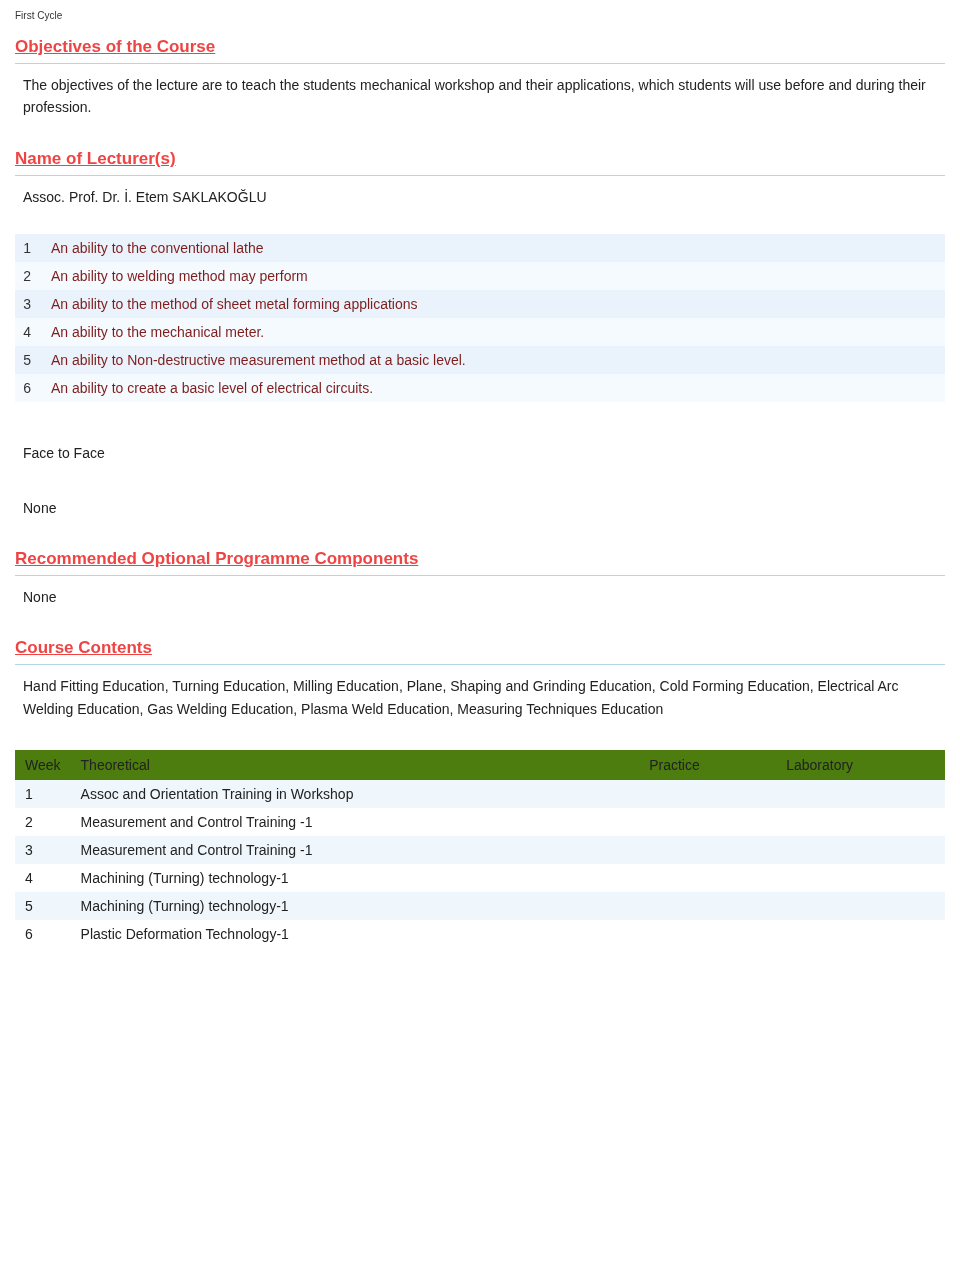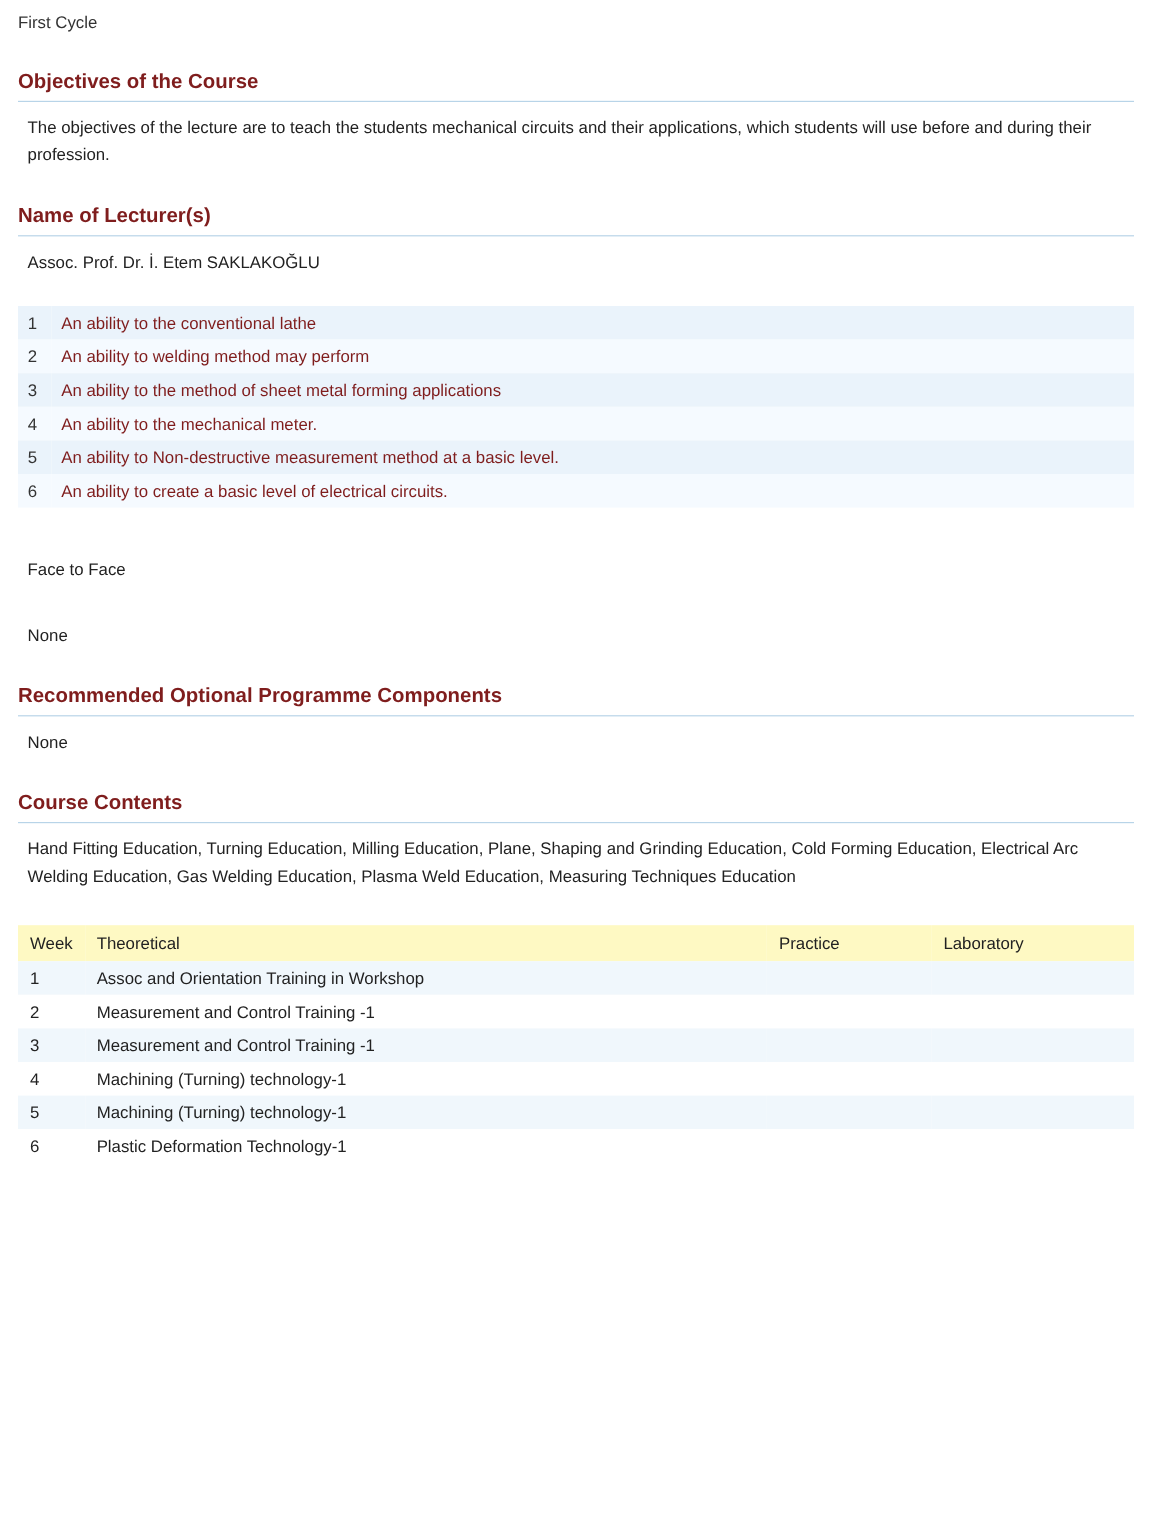--- a/index.html
+++ b/index.html
@@ -5,31 +5,32 @@
     * { box-sizing: border-box; margin: 0; padding: 0; }
     body {
       font-family: Arial, sans-serif;
       font-size: 14px;
       color: #222;
       background: #fff;
       padding: 10px 15px;
       max-width: 960px;
     }
     .first-cycle {
-      font-size: 14px;
+      font-size: 10px;
       color: #333;
-      margin-bottom: 24px;
+      margin-bottom: 8px;
     }
     .section-header {
-      color: #7f1d1d;
+      color: #ef4444;
       font-size: 17px;
       font-weight: bold;
       padding: 8px 0 6px 0;
       border-bottom: 1px solid #b8d4e8;
       margin-bottom: 0;
+      text-decoration: underline;
     }
     .section-content {
       padding: 10px 8px 18px 8px;
       font-size: 14px;
       color: #222;
       line-height: 1.6;
     }
     
     .outcomes-table {
       width: 100%;
@@ -53,21 +54,21 @@
       padding-right: 12px;
       color: #333;
     }
     
     .weekly-table {
       width: 100%;
       border-collapse: collapse;
       margin-top: 4px;
     }
     .weekly-table thead tr {
-      background: #fef9c3;
+      background: #4d7c0f;
     }
     .weekly-table thead td {
       padding: 7px 10px;
       font-size: 14px;
       font-weight: normal;
       color: #222;
     }
     .weekly-table tbody tr:nth-child(odd) {
       background: #f0f7fc;
     }
@@ -86,21 +87,21 @@
       margin-bottom: 4px;
     }
   </style>
 </head>
 <body>
 
 <div class="first-cycle">First Cycle</div>
 
 <div class="section-block">
   <div class="section-header">Objectives of the Course</div>
-  <div class="section-content">The objectives of the lecture are to teach the students mechanical circuits and their applications, which students will use before and during their profession.</div>
+  <div class="section-content">The objectives of the lecture are to teach the students mechanical workshop and their applications, which students will use before and during their profession.</div>
 </div>
 
 <div class="section-block">
   <div class="section-header">Name of Lecturer(s)</div>
   <div class="section-content">Assoc. Prof. Dr. İ. Etem SAKLAKOĞLU</div>
 </div>
 
 <div class="section-block">
   <div style="padding: 4px 0 18px 0;">
     <table class="outcomes-table">

